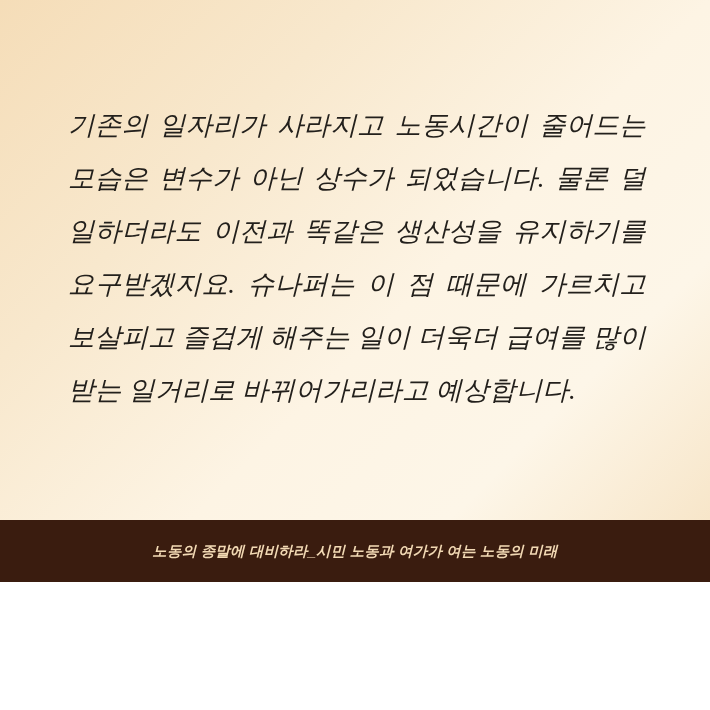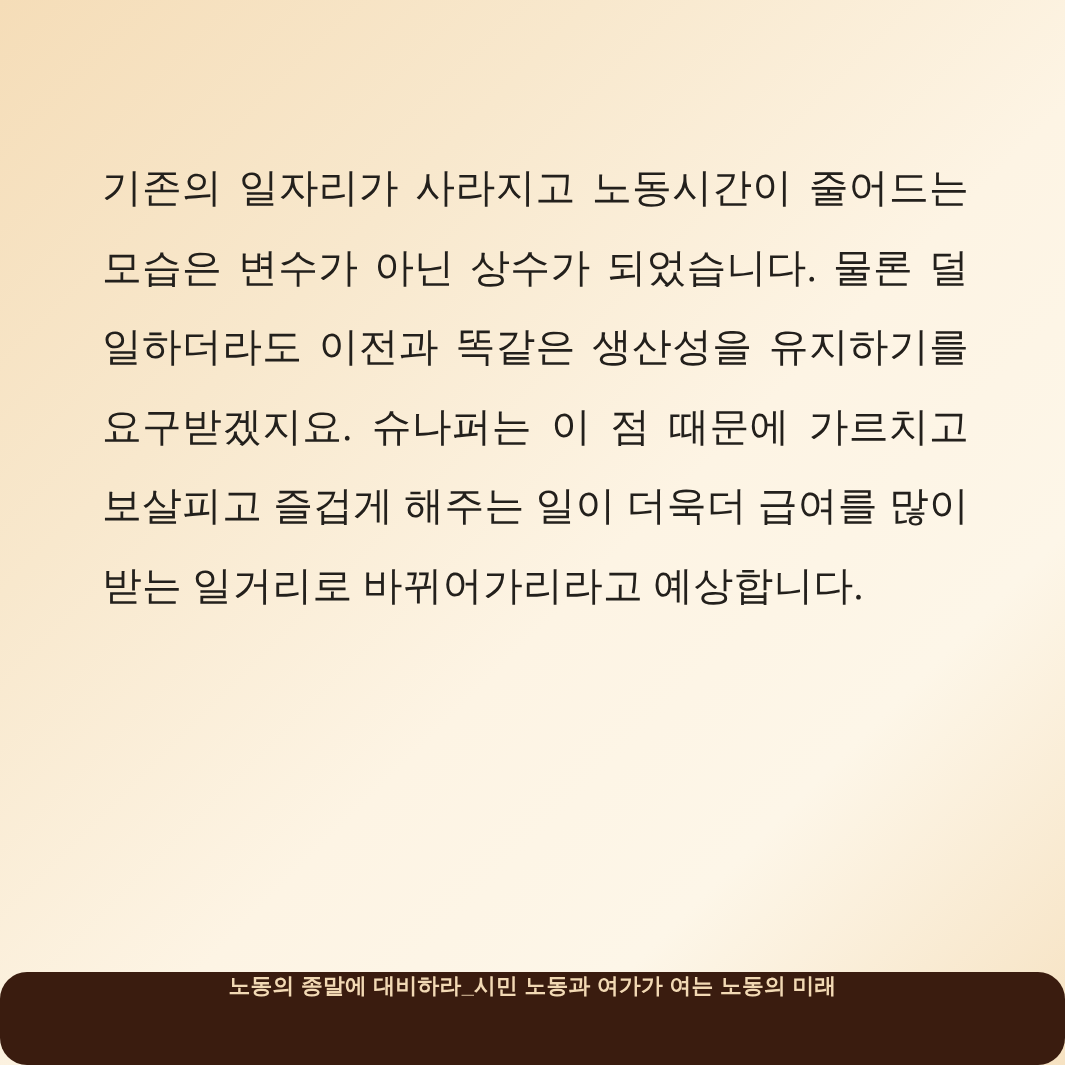--- a/index.html
+++ b/index.html
@@ -8,24 +8,25 @@
   }
   body {
     width: 710px;
     height: 710px;
     font-family: "Liberation Serif", serif;
     overflow: hidden;
   }
   #card {
     position: relative;
     width: 710px;
-    height: 710px;
+    height: 582px;
     box-sizing: border-box;
     background: linear-gradient(135deg, #f5ddb8 0%, #f8e8cd 28%, #fdf4e4 55%, #fdf6e8 75%, #f6e2c2 100%);
     overflow: hidden;
+    font-style: italic;
   }
   #body-text {
     position: absolute;
     left: 68px;
     top: 72px;
     width: 578px;
     font-size: 26.5px;
     line-height: 53px;
     color: #23201c;
     text-align: justify;
@@ -34,22 +35,22 @@
     word-break: keep-all;
   }
   #footer-bar {
     position: absolute;
     left: 0;
     bottom: 0;
     width: 710px;
     height: 62px;
     background: #3a1c0f;
     display: flex;
+    align-items: center;
     justify-content: center;
-    border-radius: 18px;
   }
   #footer-text {
     color: #f2d9b4;
     font-size: 14.5px;
     font-family: "Liberation Sans", sans-serif;
     font-weight: bold;
     letter-spacing: 0.2px;
     white-space: nowrap;
   }
 </style>

